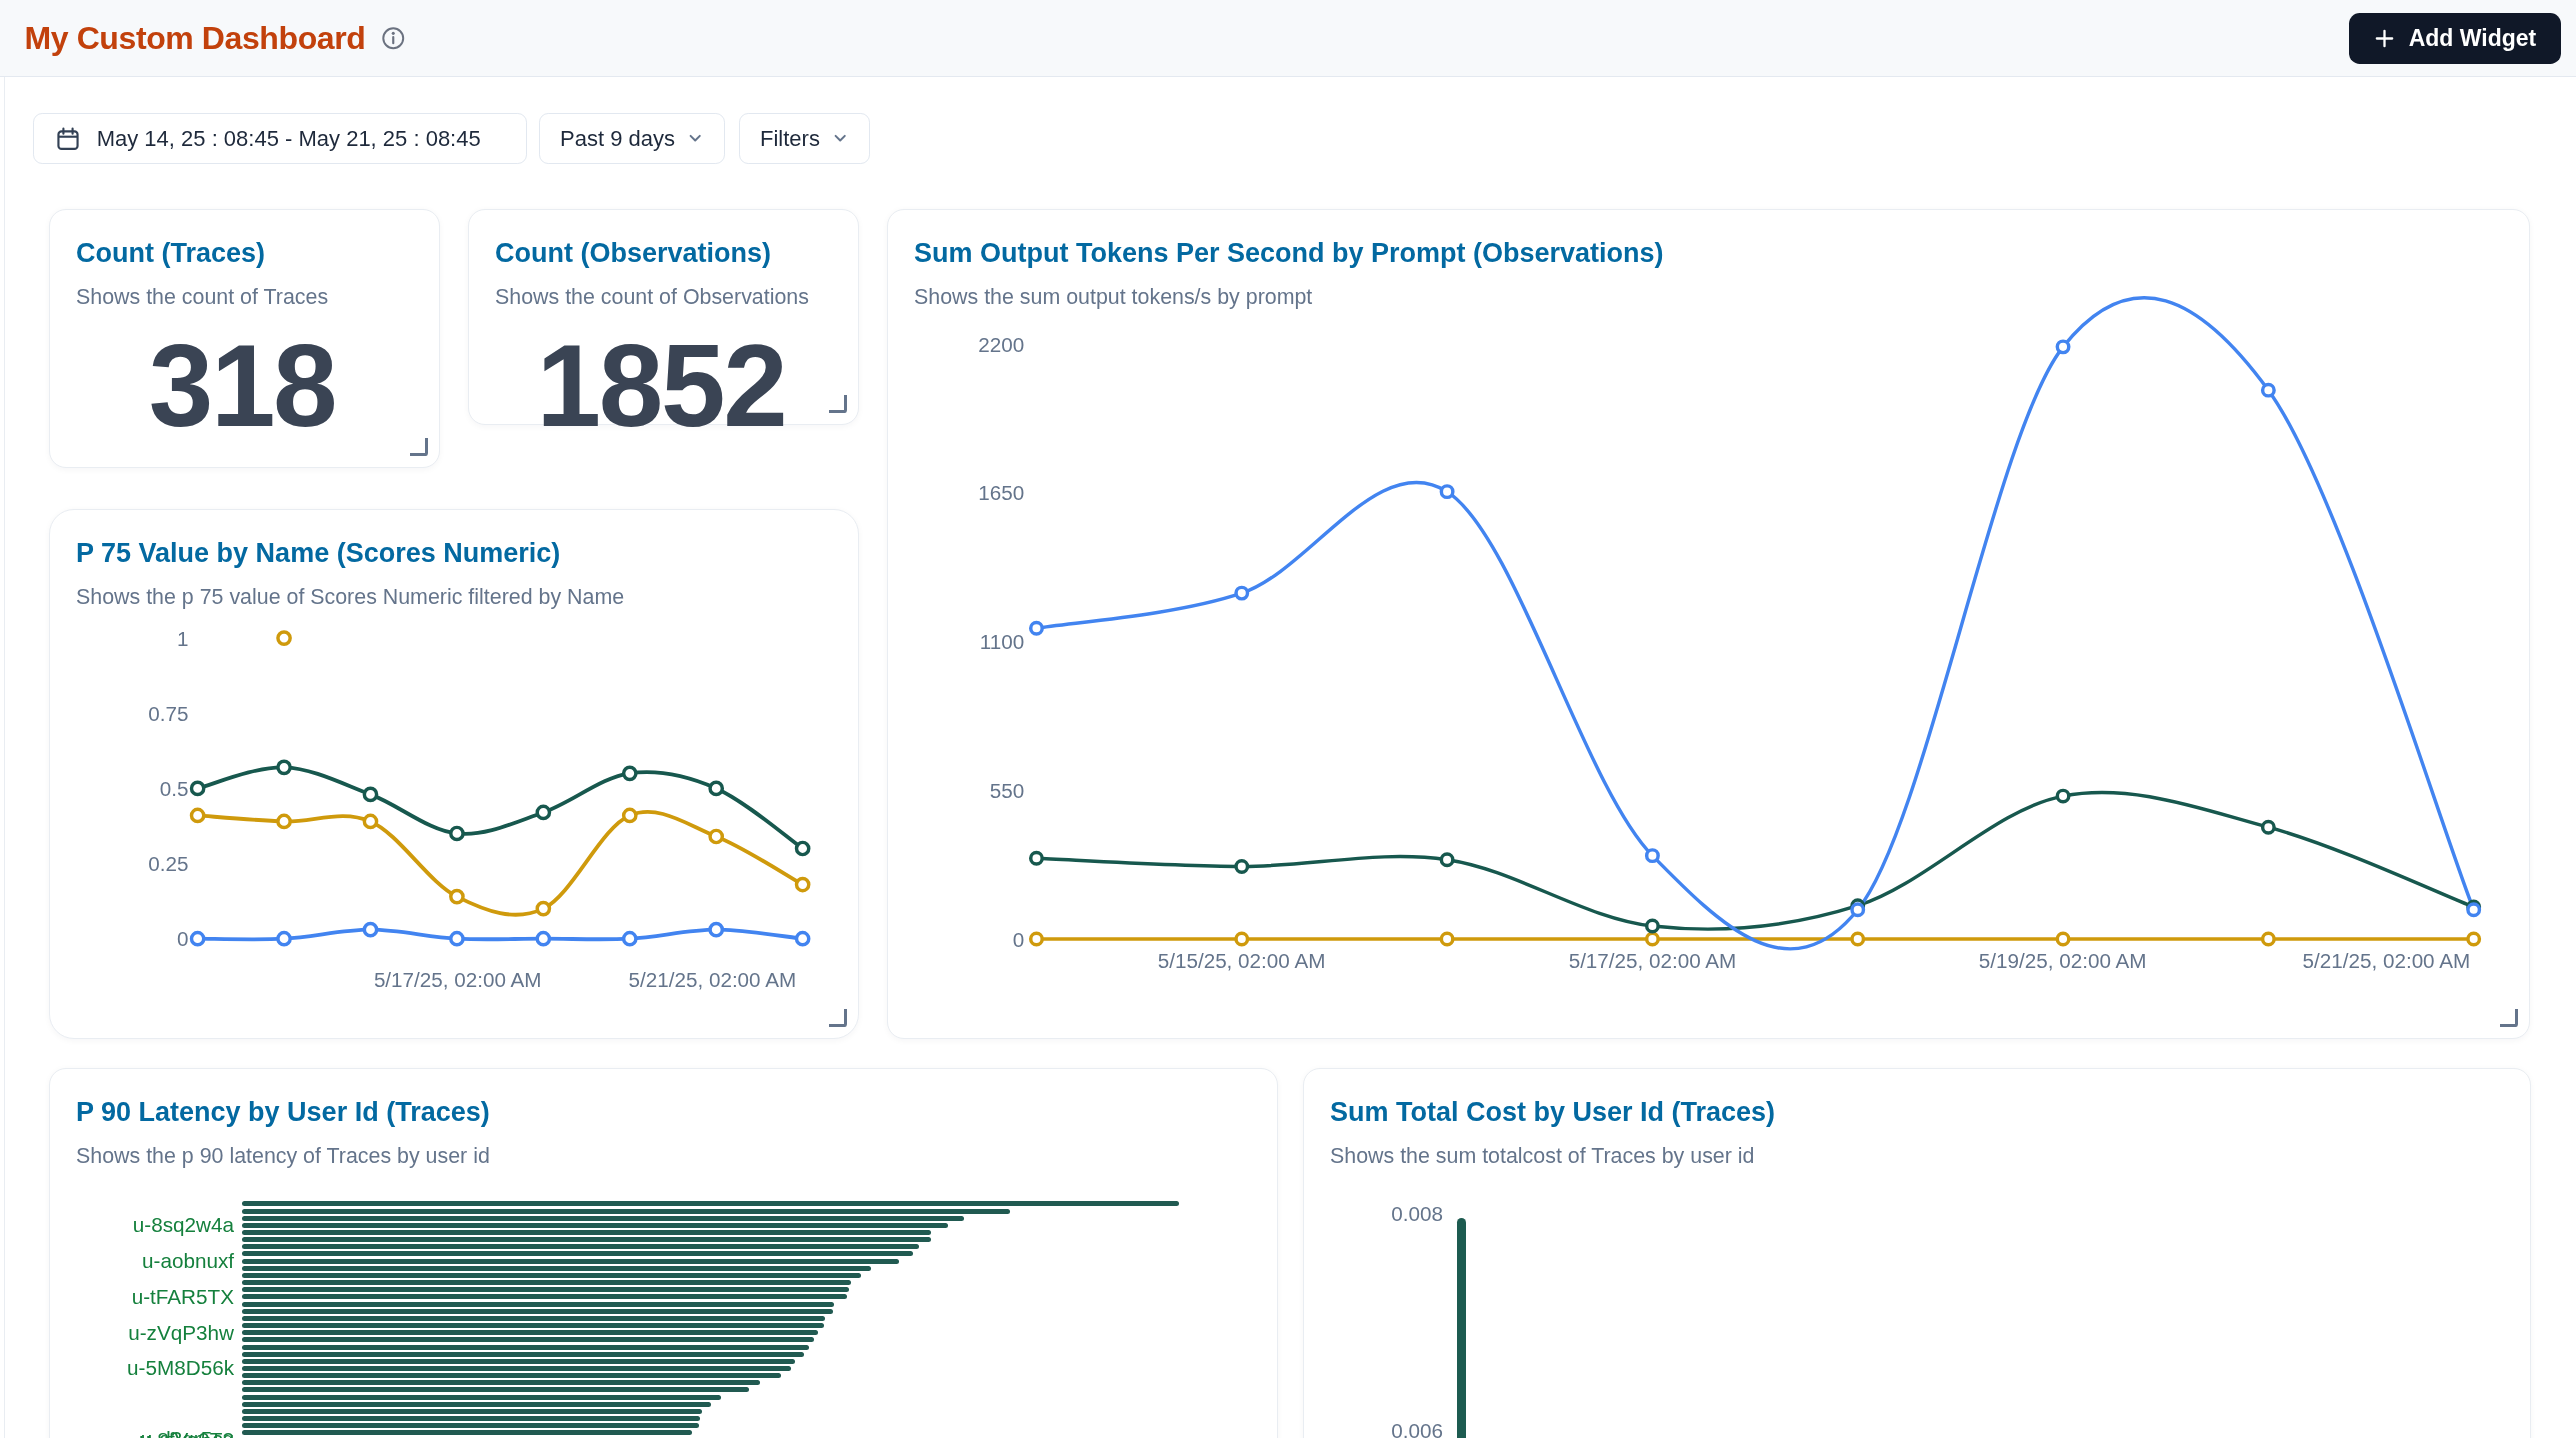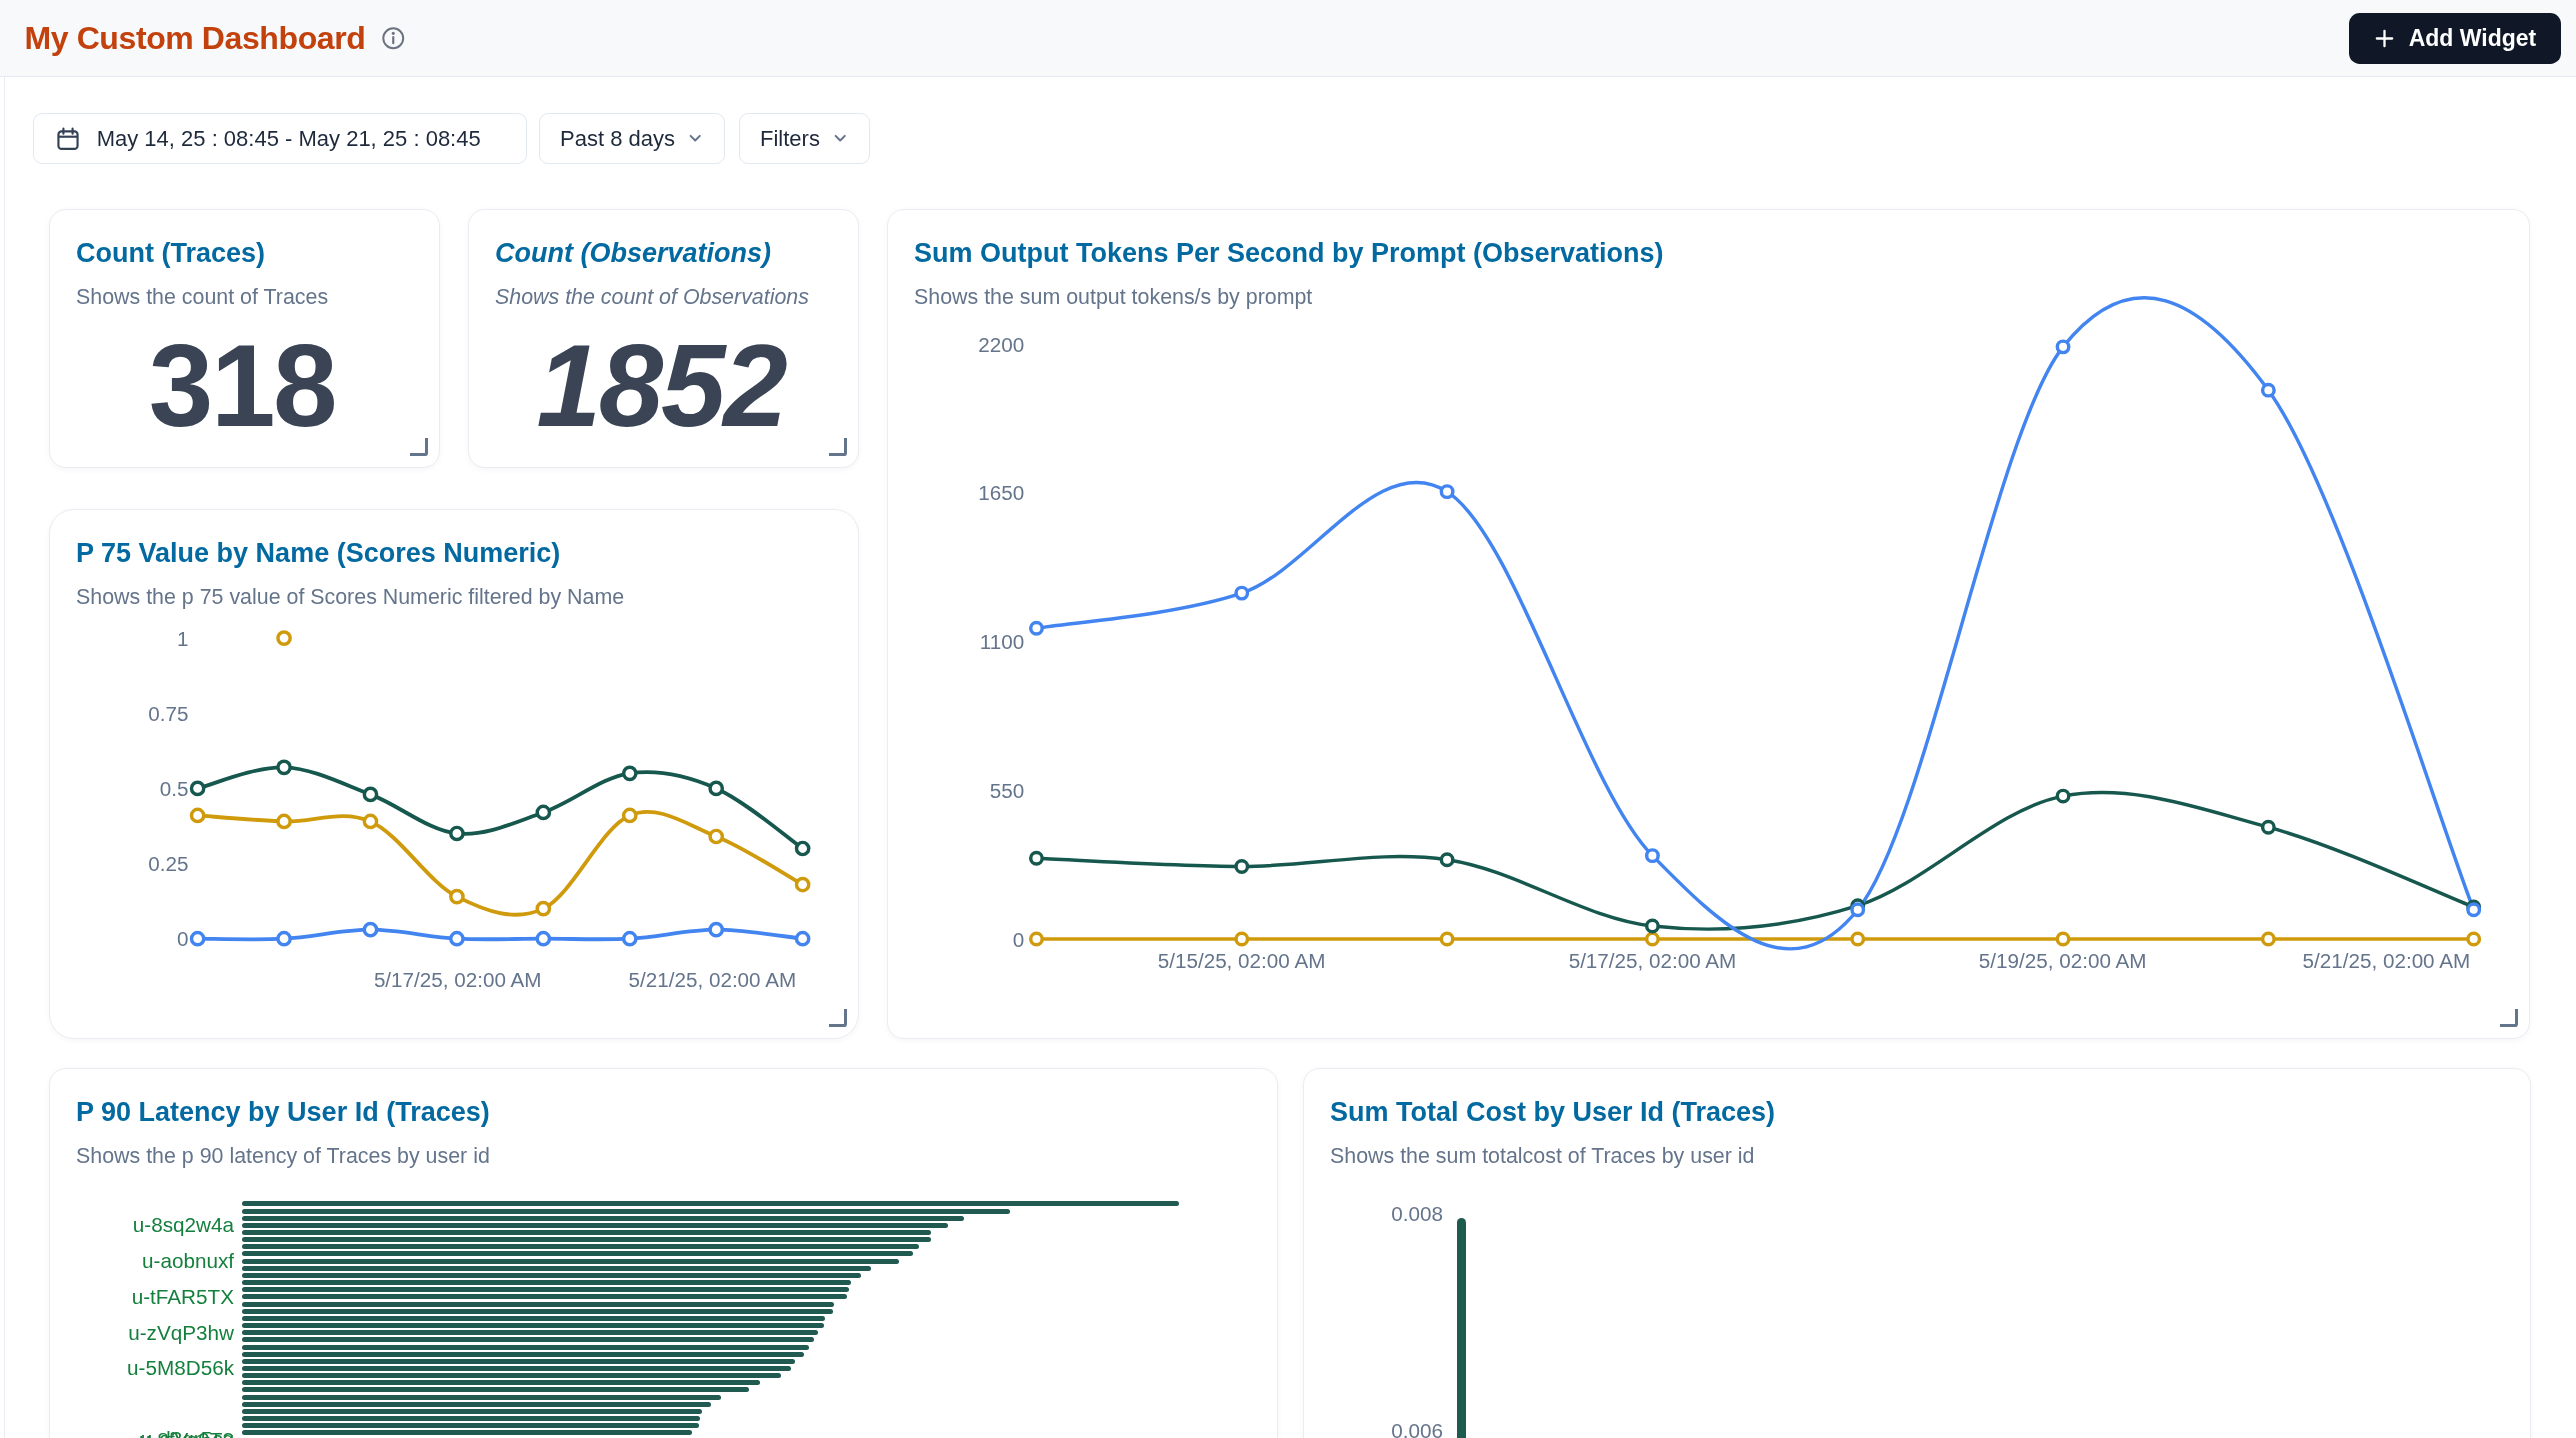--- a/index.html
+++ b/index.html
@@ -60,21 +60,21 @@
         <rect x="4.5" y="7" width="25" height="23" rx="4" fill="none" stroke="#334155" stroke-width="2.8"></rect>
         <line x1="11" y1="3.5" x2="11" y2="10" stroke="#334155" stroke-width="2.8" stroke-linecap="round"></line>
         <line x1="23" y1="3.5" x2="23" y2="10" stroke="#334155" stroke-width="2.8" stroke-linecap="round"></line>
         <line x1="5" y1="14" x2="29" y2="14" stroke="#334155" stroke-width="2.8"></line>
       </svg>
     </span>
     <span>May 14, 25 : 08:45 - May 21, 25 : 08:45</span>
   </button>
 
   <button class="toolbar-btn" id="preset-btn">
-    <span>Past 8 days</span>
+    <span>Past 9 days</span>
     <span style="display:flex;">
       <svg width="18.4" height="18.4" viewBox="0 0 24 24">
           <path d="M6 9 L12 15 L18 9" fill="none" stroke="#64748b" stroke-width="2.6" stroke-linecap="round" stroke-linejoin="round"></path>
         </svg>
     </span>
   </button>
 
   <button class="toolbar-btn" id="filters-btn">
     <span>Filters</span>
     <span style="display:flex;">
@@ -84,21 +84,21 @@
     </span>
   </button>
 
   <div class="card" style="left:49px;top:209px;width:391px;height:259px;">
     <div class="card-title">Count (Traces)</div>
     <div class="card-sub">Shows the count of Traces</div>
     <div class="big-num">318</div>
     <div class="rsz"></div>
   </div>
 
-  <div class="card" style="left:468px;top:209px;width:391px;height:259px;font-style:italic;">
+  <div class="card" style="left:468px;top:209px;width:391px;height:216px;">
     <div class="card-title">Count (Observations)</div>
     <div class="card-sub">Shows the count of Observations</div>
     <div class="big-num">1852</div>
     <div class="rsz"></div>
   </div>
 
   <div class="card" style="left:887px;top:209px;width:1643px;height:830px;">
     <div class="card-title">Sum Output Tokens Per Second by Prompt (Observations)</div>
     <div class="card-sub">Shows the sum output tokens/s by prompt</div>
     <div class="chart-abs" id="chart-tokens"><svg viewBox="0 0 2147 1084" width="1643" height="830" class="chart-svg">

